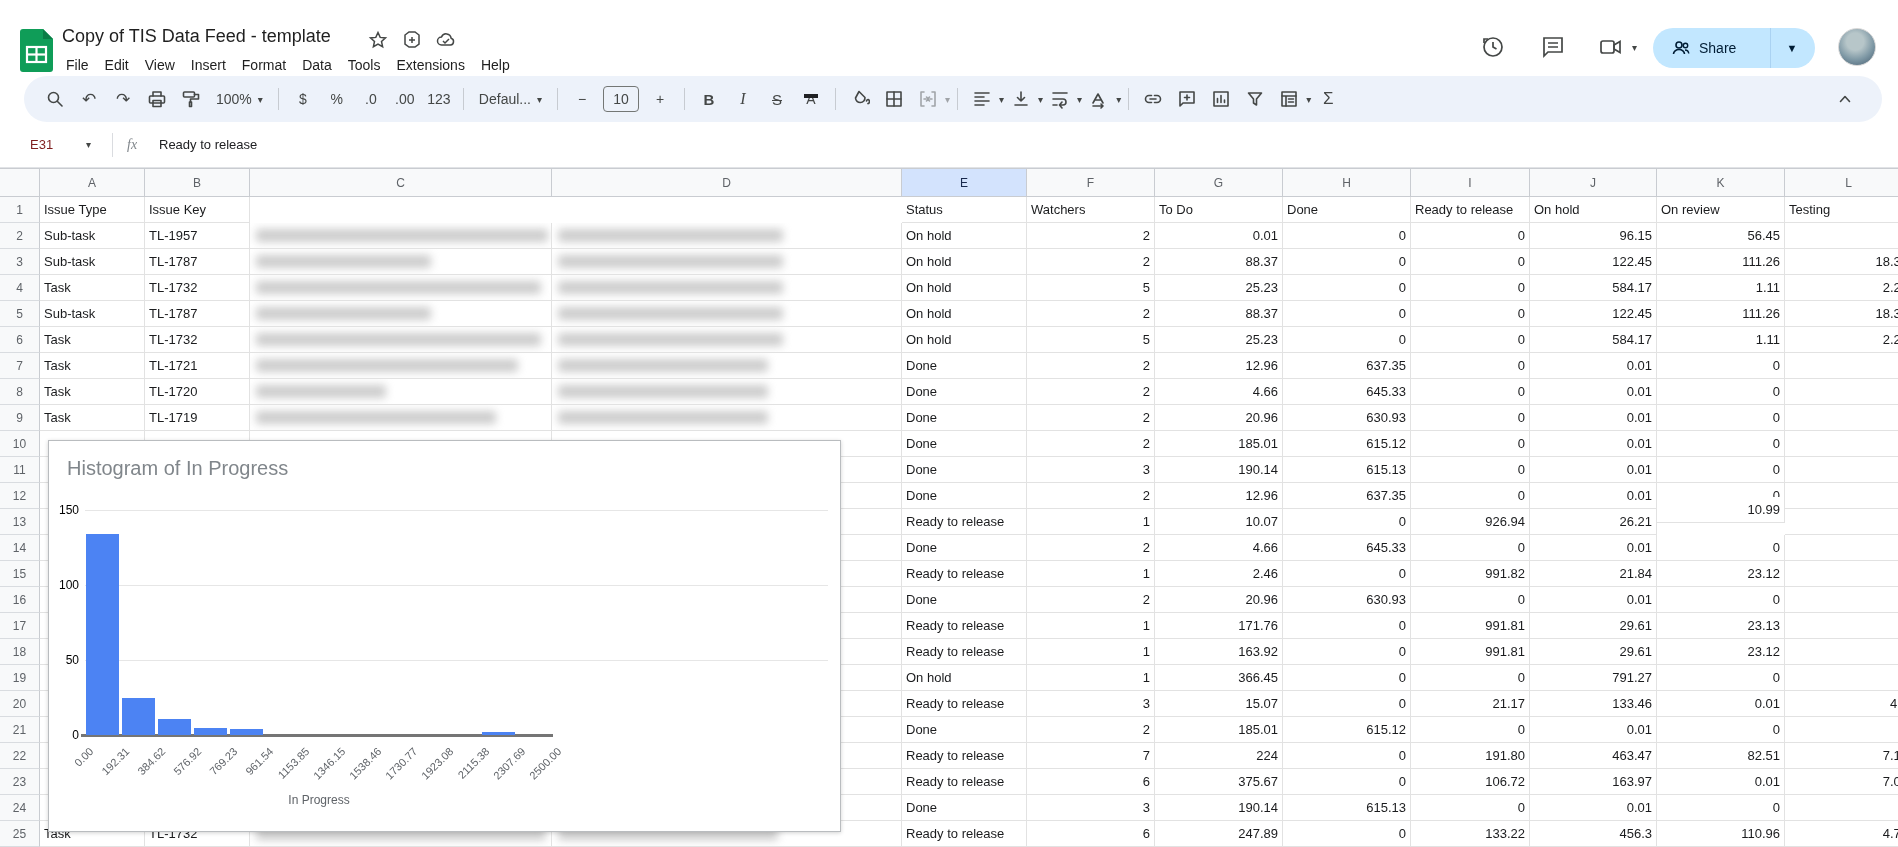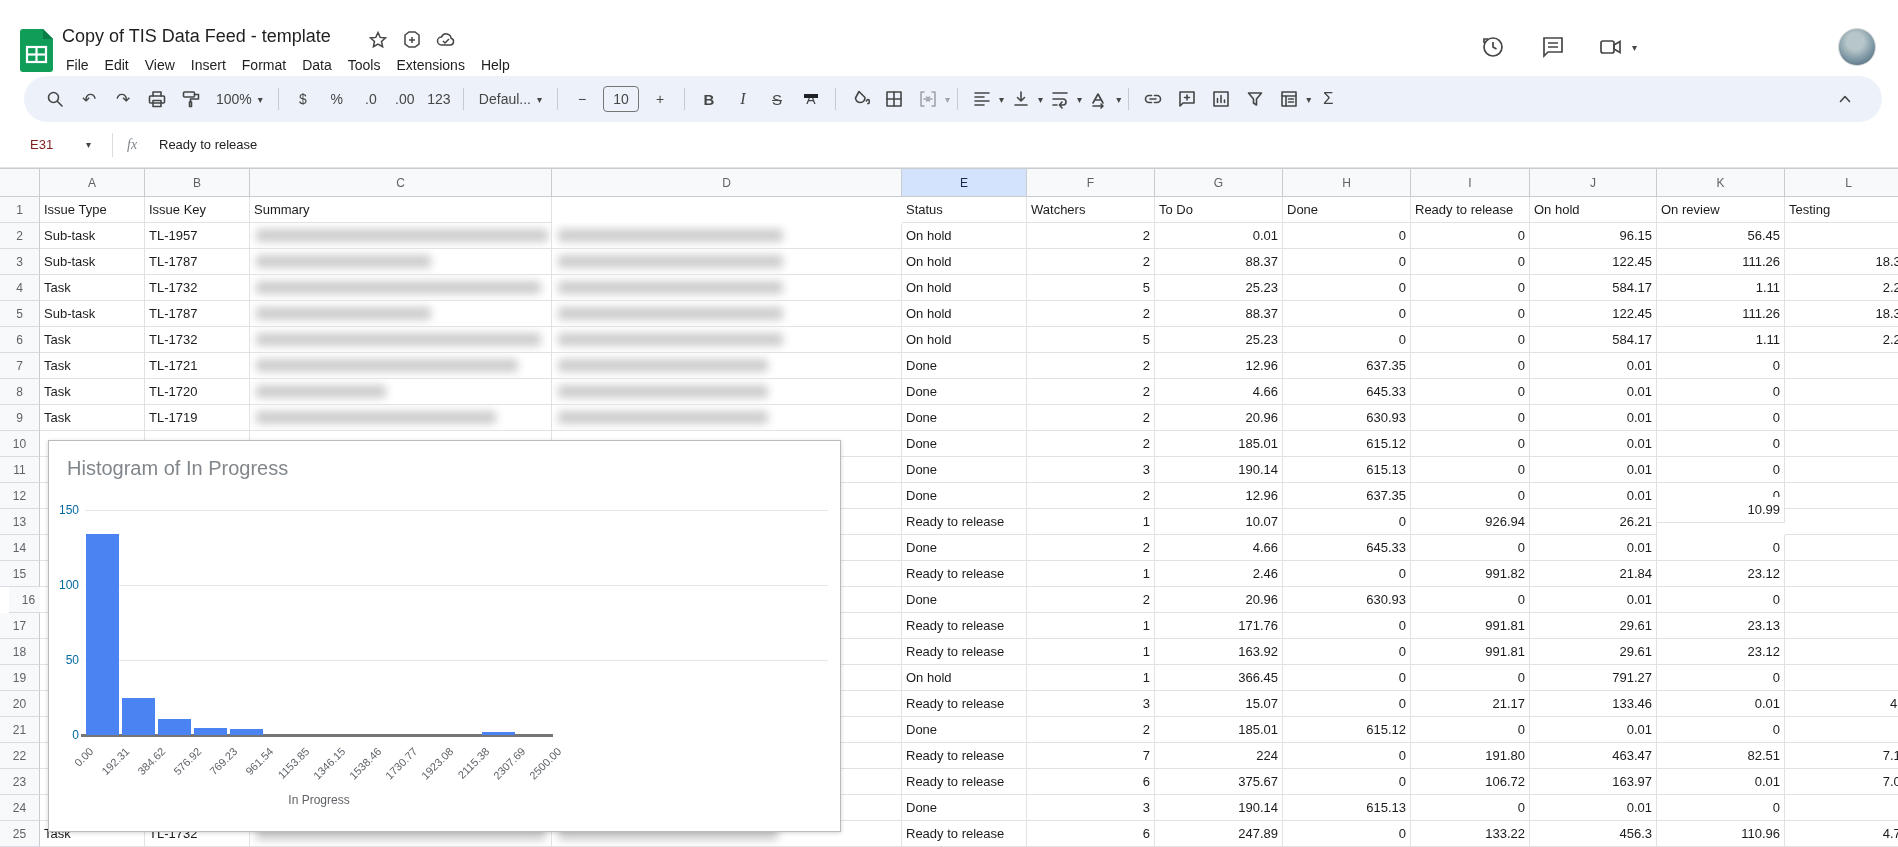--- a/index.html
+++ b/index.html
@@ -66,21 +66,21 @@
   .cell { position:absolute; height:26px; border-right:1px solid #e2e2e2; border-bottom:1px solid #e2e2e2;
     font-size:13px; color:#1b1c1e; display:flex; align-items:center; overflow:hidden; white-space:nowrap;
     padding:0 4px; background:#fff; }
   .cell.num { justify-content:flex-end; }
   .blurpill { position:absolute; height:13px; background:#9b9b9b; opacity:.5; filter:blur(4px); border-radius:3px; }
 
   
   #chart-panel { position:absolute; left:48px; top:440px; width:793px; height:392px; background:#fff;
     border:1px solid #b9bcbf; box-shadow:0 1px 4px rgba(0,0,0,.18); z-index:5; }
   #chart-title { position:absolute; left:18px; top:16px; font-size:20px; color:#80868b; }
-  .ylab { position:absolute; width:30px; text-align:right; font-size:12px; color:#0369a1; transform:translateY(-7px); }
+  .ylab { position:absolute; width:30px; text-align:right; font-size:12px; color:#000000; transform:translateY(-7px); }
   .gridline { position:absolute; left:36px; width:743px; height:1px; background:#e6e6e6; }
   #xaxis-line { position:absolute; left:32px; width:472px; height:3px; background:#757575; }
   .bar { position:absolute; background:#4c83f3; }
   .xtick { position:absolute; font-size:11px; color:#5f6368; white-space:nowrap;
     transform:translateX(-100%) rotate(-45deg); transform-origin:100% 0; }
   #chart-xlabel { position:absolute; left:200px; width:140px; text-align:center; font-size:12px; color:#5f6368; }
 </style>
 </head>
 <body>
 
@@ -126,20 +126,32 @@
     <svg class="tb-right-ico" style="left:1540px" viewBox="0 0 26 26">
       <path d="M4 4 h18 v14 h-14 l-4 4 z" fill="none" stroke="#444746" stroke-width="1.7"></path>
       <path d="M8 9 h10 M8 13 h10" stroke="#444746" stroke-width="1.7"></path>
     </svg>
     <svg class="tb-right-ico" style="left:1598px" viewBox="0 0 26 26">
       <rect x="3" y="7" width="13" height="12" rx="2" fill="none" stroke="#444746" stroke-width="1.7"></rect>
       <path d="M16 11 l6-3.5 v11 l-6-3.5 z" fill="none" stroke="#444746" stroke-width="1.7"></path>
     </svg>
     <span class="caret" style="position:absolute;left:1632px;top:24px">▾</span>
 
+    <div id="share-btn">
+      <div id="share-main">
+        <svg width="20" height="20" viewBox="0 0 20 20">
+          <circle cx="8" cy="7" r="3" fill="none" stroke="#001d35" stroke-width="1.6"></circle>
+          <path d="M2.5 16 a5.5 4.5 0 0 1 11 0" fill="none" stroke="#001d35" stroke-width="1.6"></path>
+          <circle cx="14.5" cy="7.5" r="2.2" fill="none" stroke="#001d35" stroke-width="1.4"></circle>
+          <path d="M14 12 a4 4 0 0 1 3.8 3.5" fill="none" stroke="#001d35" stroke-width="1.4"></path>
+        </svg>
+        <span id="share-label">Share</span>
+      </div>
+      <div id="share-caret">▼</div>
+    </div>
     <div id="avatar"></div>
   </div>
 
   <div id="toolbar">
     <div class="t-ico">
       <svg width="20" height="20" viewBox="0 0 20 20">
           <circle cx="8.5" cy="8.5" r="5"></circle>
           <line x1="12.5" y1="12.5" x2="17" y2="17"></line>
         </svg>
     </div>
@@ -286,21 +298,20 @@
       <div class="hcell" style="left: 1027px; width: 128px;">F</div>
       <div class="hcell" style="left: 1155px; width: 128px;">G</div>
       <div class="hcell" style="left: 1283px; width: 128px;">H</div>
       <div class="hcell" style="left: 1411px; width: 119px;">I</div>
       <div class="hcell" style="left: 1530px; width: 127px;">J</div>
       <div class="hcell" style="left: 1657px; width: 128px;">K</div>
       <div class="hcell" style="left: 1785px; width: 128px;">L</div>
       <div class="rnum" style="top: 29px;">1</div>
       <div class="cell" style="left: 40px; top: 29px; width: 105px;">Issue Type</div>
       <div class="cell" style="left: 145px; top: 29px; width: 105px;">Issue Key</div>
-      <div class="cell" style="left: 250px; top: 29px; width: 302px;">Summary</div>
       <div class="cell" style="left: 552px; top: 29px; width: 350px; margin-top: 44px;">Assignee</div>
       <div class="cell" style="left: 902px; top: 29px; width: 125px;">Status</div>
       <div class="cell" style="left: 1027px; top: 29px; width: 128px;">Watchers</div>
       <div class="cell" style="left: 1155px; top: 29px; width: 128px;">To Do</div>
       <div class="cell" style="left: 1283px; top: 29px; width: 128px;">Done</div>
       <div class="cell" style="left: 1411px; top: 29px; width: 119px;">Ready to release</div>
       <div class="cell" style="left: 1530px; top: 29px; width: 127px;">On hold</div>
       <div class="cell" style="left: 1657px; top: 29px; width: 128px;">On review</div>
       <div class="cell" style="left: 1785px; top: 29px; width: 128px;">Testing</div>
       <div class="rnum" style="top: 55px;">2</div>
@@ -510,21 +521,21 @@
       <div class="cell" style="left: 250px; top: 393px; width: 302px;"></div>
       <div class="cell" style="left: 552px; top: 393px; width: 350px;"></div>
       <div class="cell" style="left: 902px; top: 393px; width: 125px;">Ready to release</div>
       <div class="cell num" style="left: 1027px; top: 393px; width: 128px;">1</div>
       <div class="cell num" style="left: 1155px; top: 393px; width: 128px;">2.46</div>
       <div class="cell num" style="left: 1283px; top: 393px; width: 128px;">0</div>
       <div class="cell num" style="left: 1411px; top: 393px; width: 119px;">991.82</div>
       <div class="cell num" style="left: 1530px; top: 393px; width: 127px;">21.84</div>
       <div class="cell num" style="left: 1657px; top: 393px; width: 128px;">23.12</div>
       <div class="cell num" style="left: 1785px; top: 393px; width: 128px;">0</div>
-      <div class="rnum" style="top: 419px; margin-left: 9px;">16</div>
+      <div class="rnum" style="top: 419px;">16</div>
       <div class="cell" style="left: 40px; top: 419px; width: 105px;"></div>
       <div class="cell" style="left: 145px; top: 419px; width: 105px;"></div>
       <div class="cell" style="left: 250px; top: 419px; width: 302px;"></div>
       <div class="cell" style="left: 552px; top: 419px; width: 350px;"></div>
       <div class="cell" style="left: 902px; top: 419px; width: 125px;">Done</div>
       <div class="cell num" style="left: 1027px; top: 419px; width: 128px;">2</div>
       <div class="cell num" style="left: 1155px; top: 419px; width: 128px;">20.96</div>
       <div class="cell num" style="left: 1283px; top: 419px; width: 128px;">630.93</div>
       <div class="cell num" style="left: 1411px; top: 419px; width: 119px;">0</div>
       <div class="cell num" style="left: 1530px; top: 419px; width: 127px;">0.01</div>

